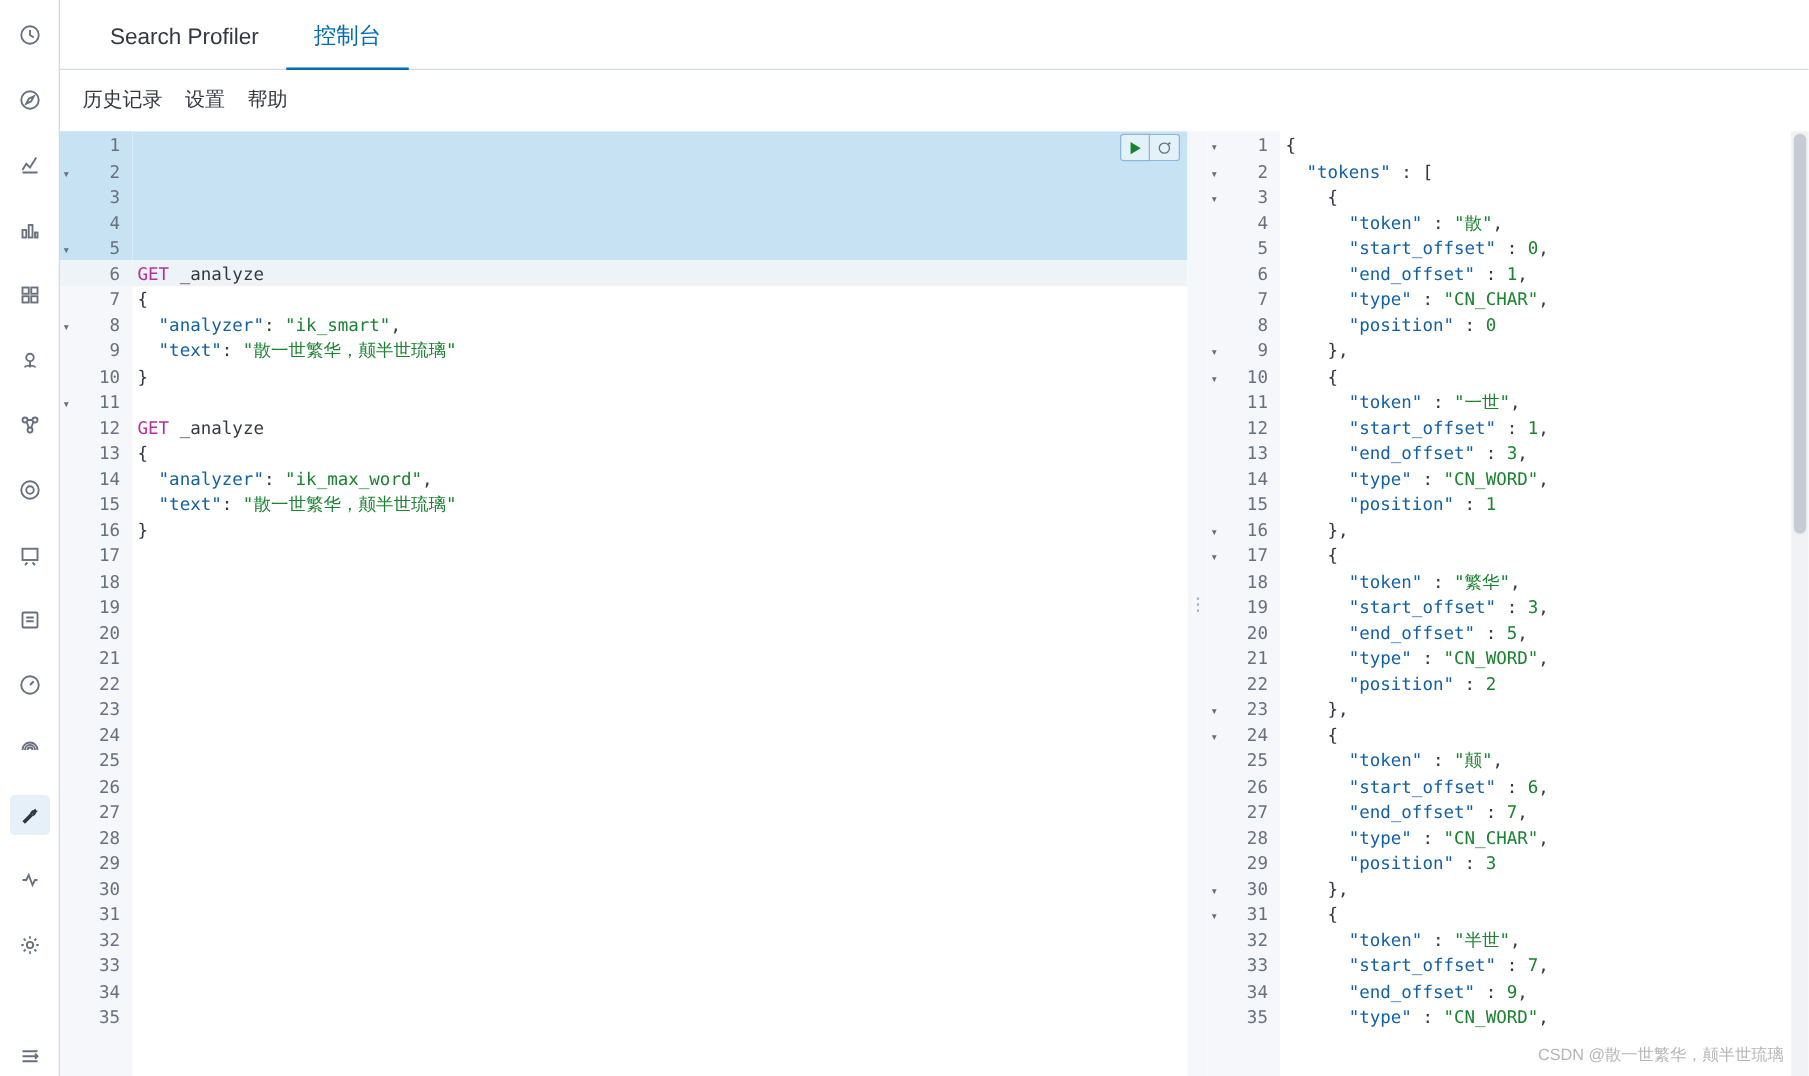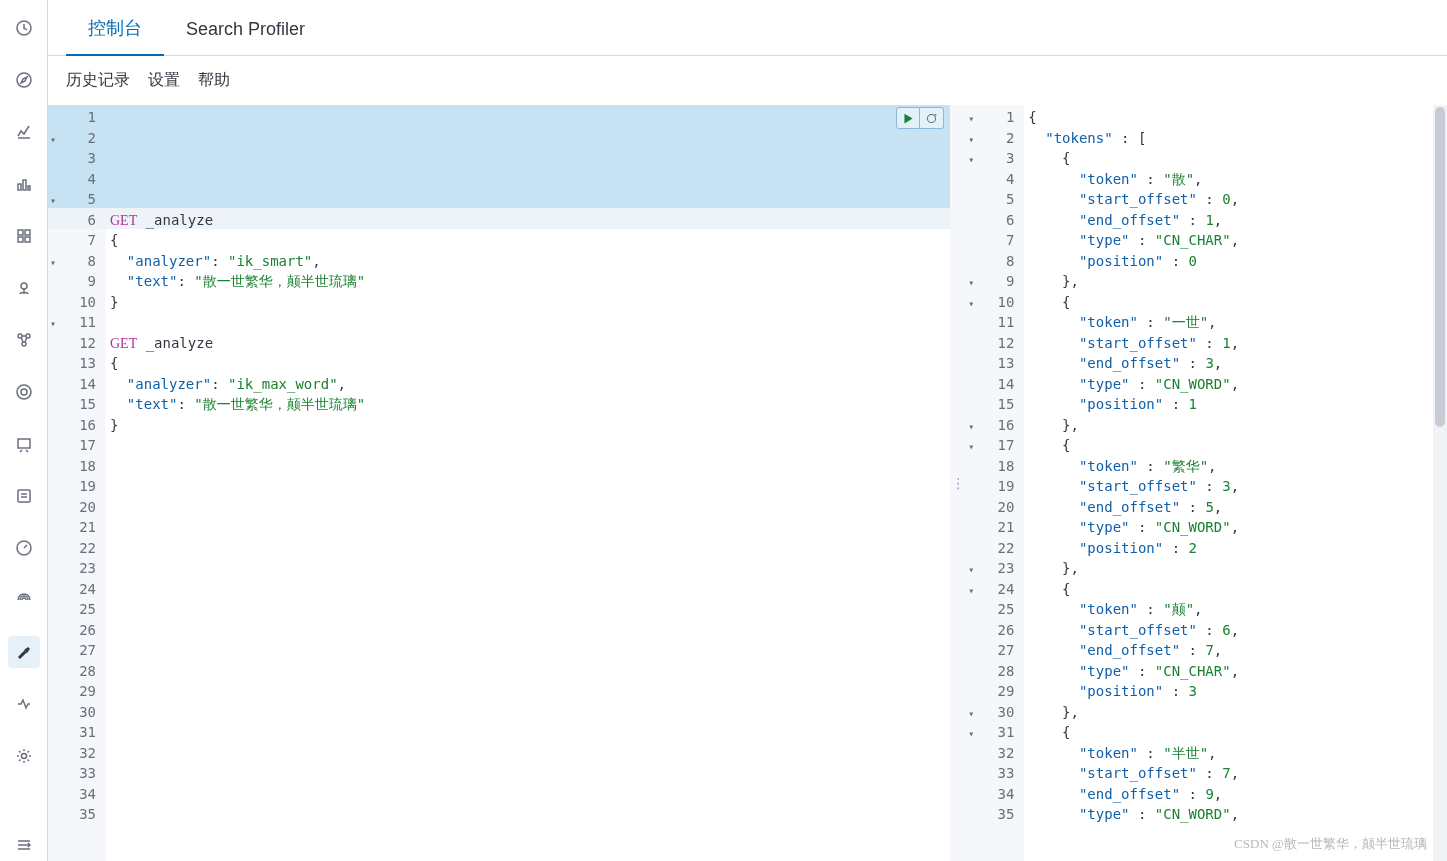--- a/index.html
+++ b/index.html
@@ -26,33 +26,33 @@
 .gutter { width: 58px; background: #f5f7fa; text-align: right; padding-right: 10px; font-family: Menlo, Consolas, monospace; font-size: 14px; color: #69707d; user-select: none; line-height: 20.5px; padding-top: 2px; position: relative; }
 .pane-right .gutter { width: 58px; }
 .code { flex: 1; font-family: Menlo, Consolas, monospace; font-size: 14px; line-height: 20.5px; padding-top: 2px; white-space: pre; position: relative; overflow: hidden; }
 .code-line { height: 20.5px; padding-left: 4px; }
 .gutter-line { height: 20.5px; position: relative; }
 .fold { position: absolute; left: 2px; top: 2px; font-size: 10px; color: #69707d; }
 .highlight-bg { position: absolute; left: 0; right: 0; top: 0; height: 103px; background: #c7e2f3; z-index: 0; }
 .highlight-bg2 { position: absolute; left: 0; right: 0; top: 103px; height: 20.5px; background: #eef3f8; z-index: 0; }
 .gutter .highlight-bg, .gutter .highlight-bg2 { right: 0; }
 .gutter-content, .code-content { position: relative; z-index: 1; }
-.method { color: #b5309e; font-family: Liberation Serif, serif; }
+.method { color: #b5309e; }
 .key { color: #105fa8; }
 .str { color: #1a8230; }
 .num { color: #1a8230; }
 .punct { color: #343741; }
 .action-btns { position: absolute; top: 2px; right: 6px; z-index: 5; display: flex; gap: 0; }
 .action-btn { width: 24px; height: 22px; border: 1px solid #8bb8d8; background: rgba(255,255,255,0.5); display: flex; align-items: center; justify-content: center; cursor: pointer; }
 .action-btn:first-child { border-top-left-radius: 3px; border-bottom-left-radius: 3px; }
 .action-btn:last-child { border-top-right-radius: 3px; border-bottom-right-radius: 3px; border-left: none; }
 .action-btn svg { width: 13px; height: 13px; }
 .scrollbar-track { position: absolute; right: 0; top: 0; bottom: 0; width: 14px; background: #f0f2f5; }
 .scrollbar-thumb { position: absolute; left: 2px; right: 2px; top: 2px; height: 320px; background: #c7ccd4; border-radius: 5px; }
-.watermark { position: absolute; right: 20px; bottom: 8px; font-size: 13px; color: rgba(120,120,120,0.55); z-index: 20; font-family: Liberation Serif, serif; }
+.watermark { position: absolute; right: 20px; bottom: 8px; font-size: 13px; color: rgba(120,120,120,0.55); z-index: 20; font-family: Liberation Sans, sans-serif; }
 </style>
 </head>
 <body>
 
 <div class="app">
   <div class="side-nav" id="side-nav">
       <div class="side-nav-item">
         <svg viewBox="0 0 18 18">
           <circle cx="9" cy="9" r="7"></circle>
           <path d="M9 5v4l3 2"></path>
@@ -150,22 +150,22 @@
       <div class="side-nav-spacer"></div>
       <div class="side-nav-item">
         <svg viewBox="0 0 18 18">
           <path d="M3 5h12M3 9h12M3 13h12"></path>
           <path d="M13 7l2 2-2 2"></path>
         </svg>
       </div>
     </div>
   <div class="main">
     <div class="tabs" id="tabs">
+        <div class="tab">Search Profiler</div>
         <div class="tab active">控制台</div>
-        <div class="tab">Search Profiler</div>
       </div>
     <div class="subbar" id="subbar">
         <div class="subbar-item">历史记录</div>
         <div class="subbar-item">设置</div>
         <div class="subbar-item">帮助</div>
       </div>
     <div class="editor-wrap">
       <div class="pane pane-left">
         <div class="gutter" id="gutter-left">
           <div class="highlight-bg"></div>

